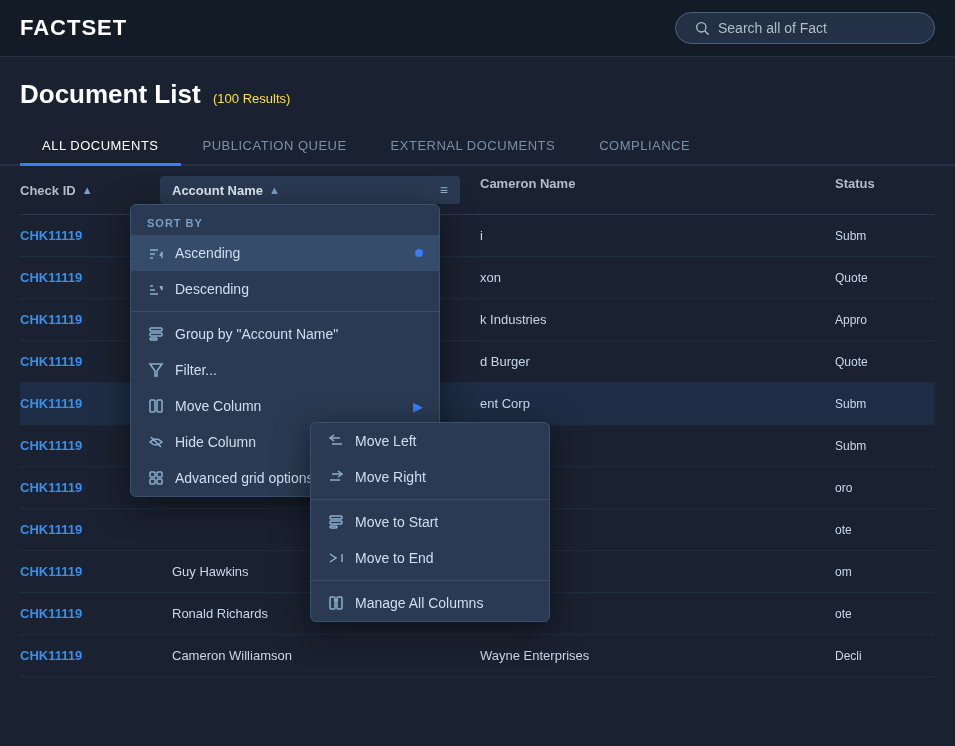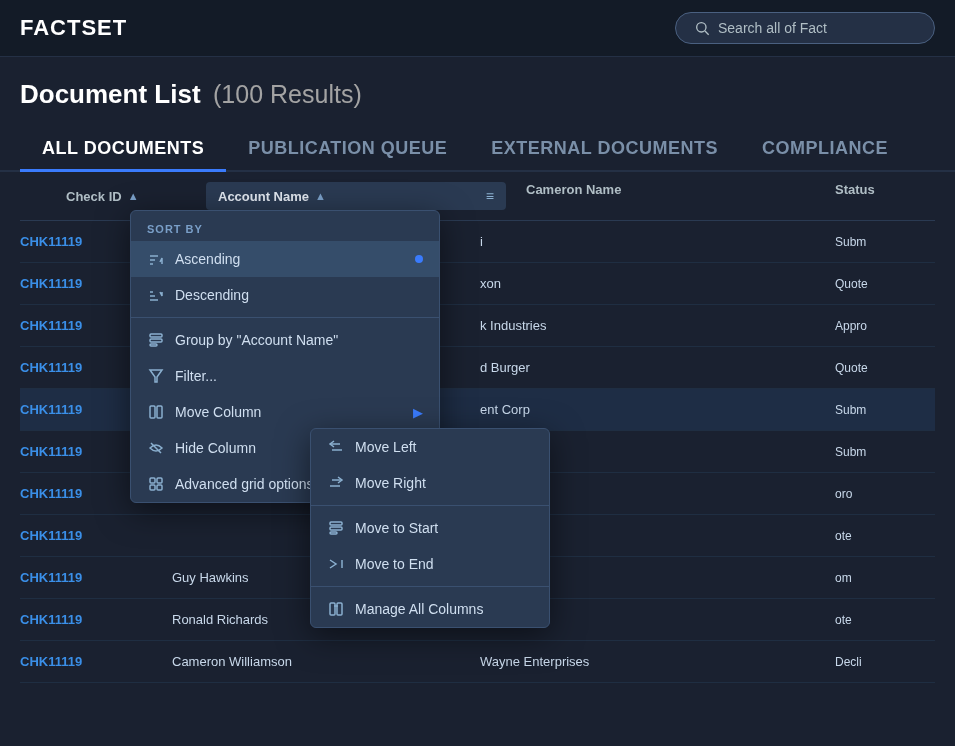--- a/index.html
+++ b/index.html
@@ -51,37 +51,37 @@
     
     .page-title-area {
       padding: 22px 20px 0 20px;
     }
     .page-title {
       font-size: 26px;
       font-weight: 600;
       color: #ffffff;
     }
     .results-count {
-      font-size: 25px;
+      font-size: 13px;
       font-weight: 400;
-      color: #a3a3a3;
+      color: #fde047;
       margin-left: 8px;
     }
 
     
     .tabs {
       display: flex;
       padding: 18px 20px 0 20px;
       border-bottom: 2px solid #243045;
       gap: 0;
     }
     .tab {
       padding: 10px 22px;
-      font-size: 18px;
-      font-weight: 700;
+      font-size: 13px;
+      font-weight: 400;
       letter-spacing: 0.5px;
       color: #7a8fa8;
       cursor: pointer;
       border-bottom: 3px solid transparent;
       margin-bottom: -2px;
     }
     .tab.active {
       color: #fff;
       border-bottom: 3px solid #3a7bfc;
     }
@@ -99,21 +99,20 @@
     }
     .col-check-id {
       width: 140px;
       display: flex;
       align-items: center;
       gap: 6px;
       font-size: 13px;
       font-weight: 600;
       color: #b0bec5;
       padding-left: 0;
-      margin-left: 46px;
     }
     .col-account-name {
       width: 300px;
       display: flex;
       align-items: center;
       gap: 6px;
       font-size: 13px;
       font-weight: 600;
       color: #e0e6ef;
       background: #2a3a52;

